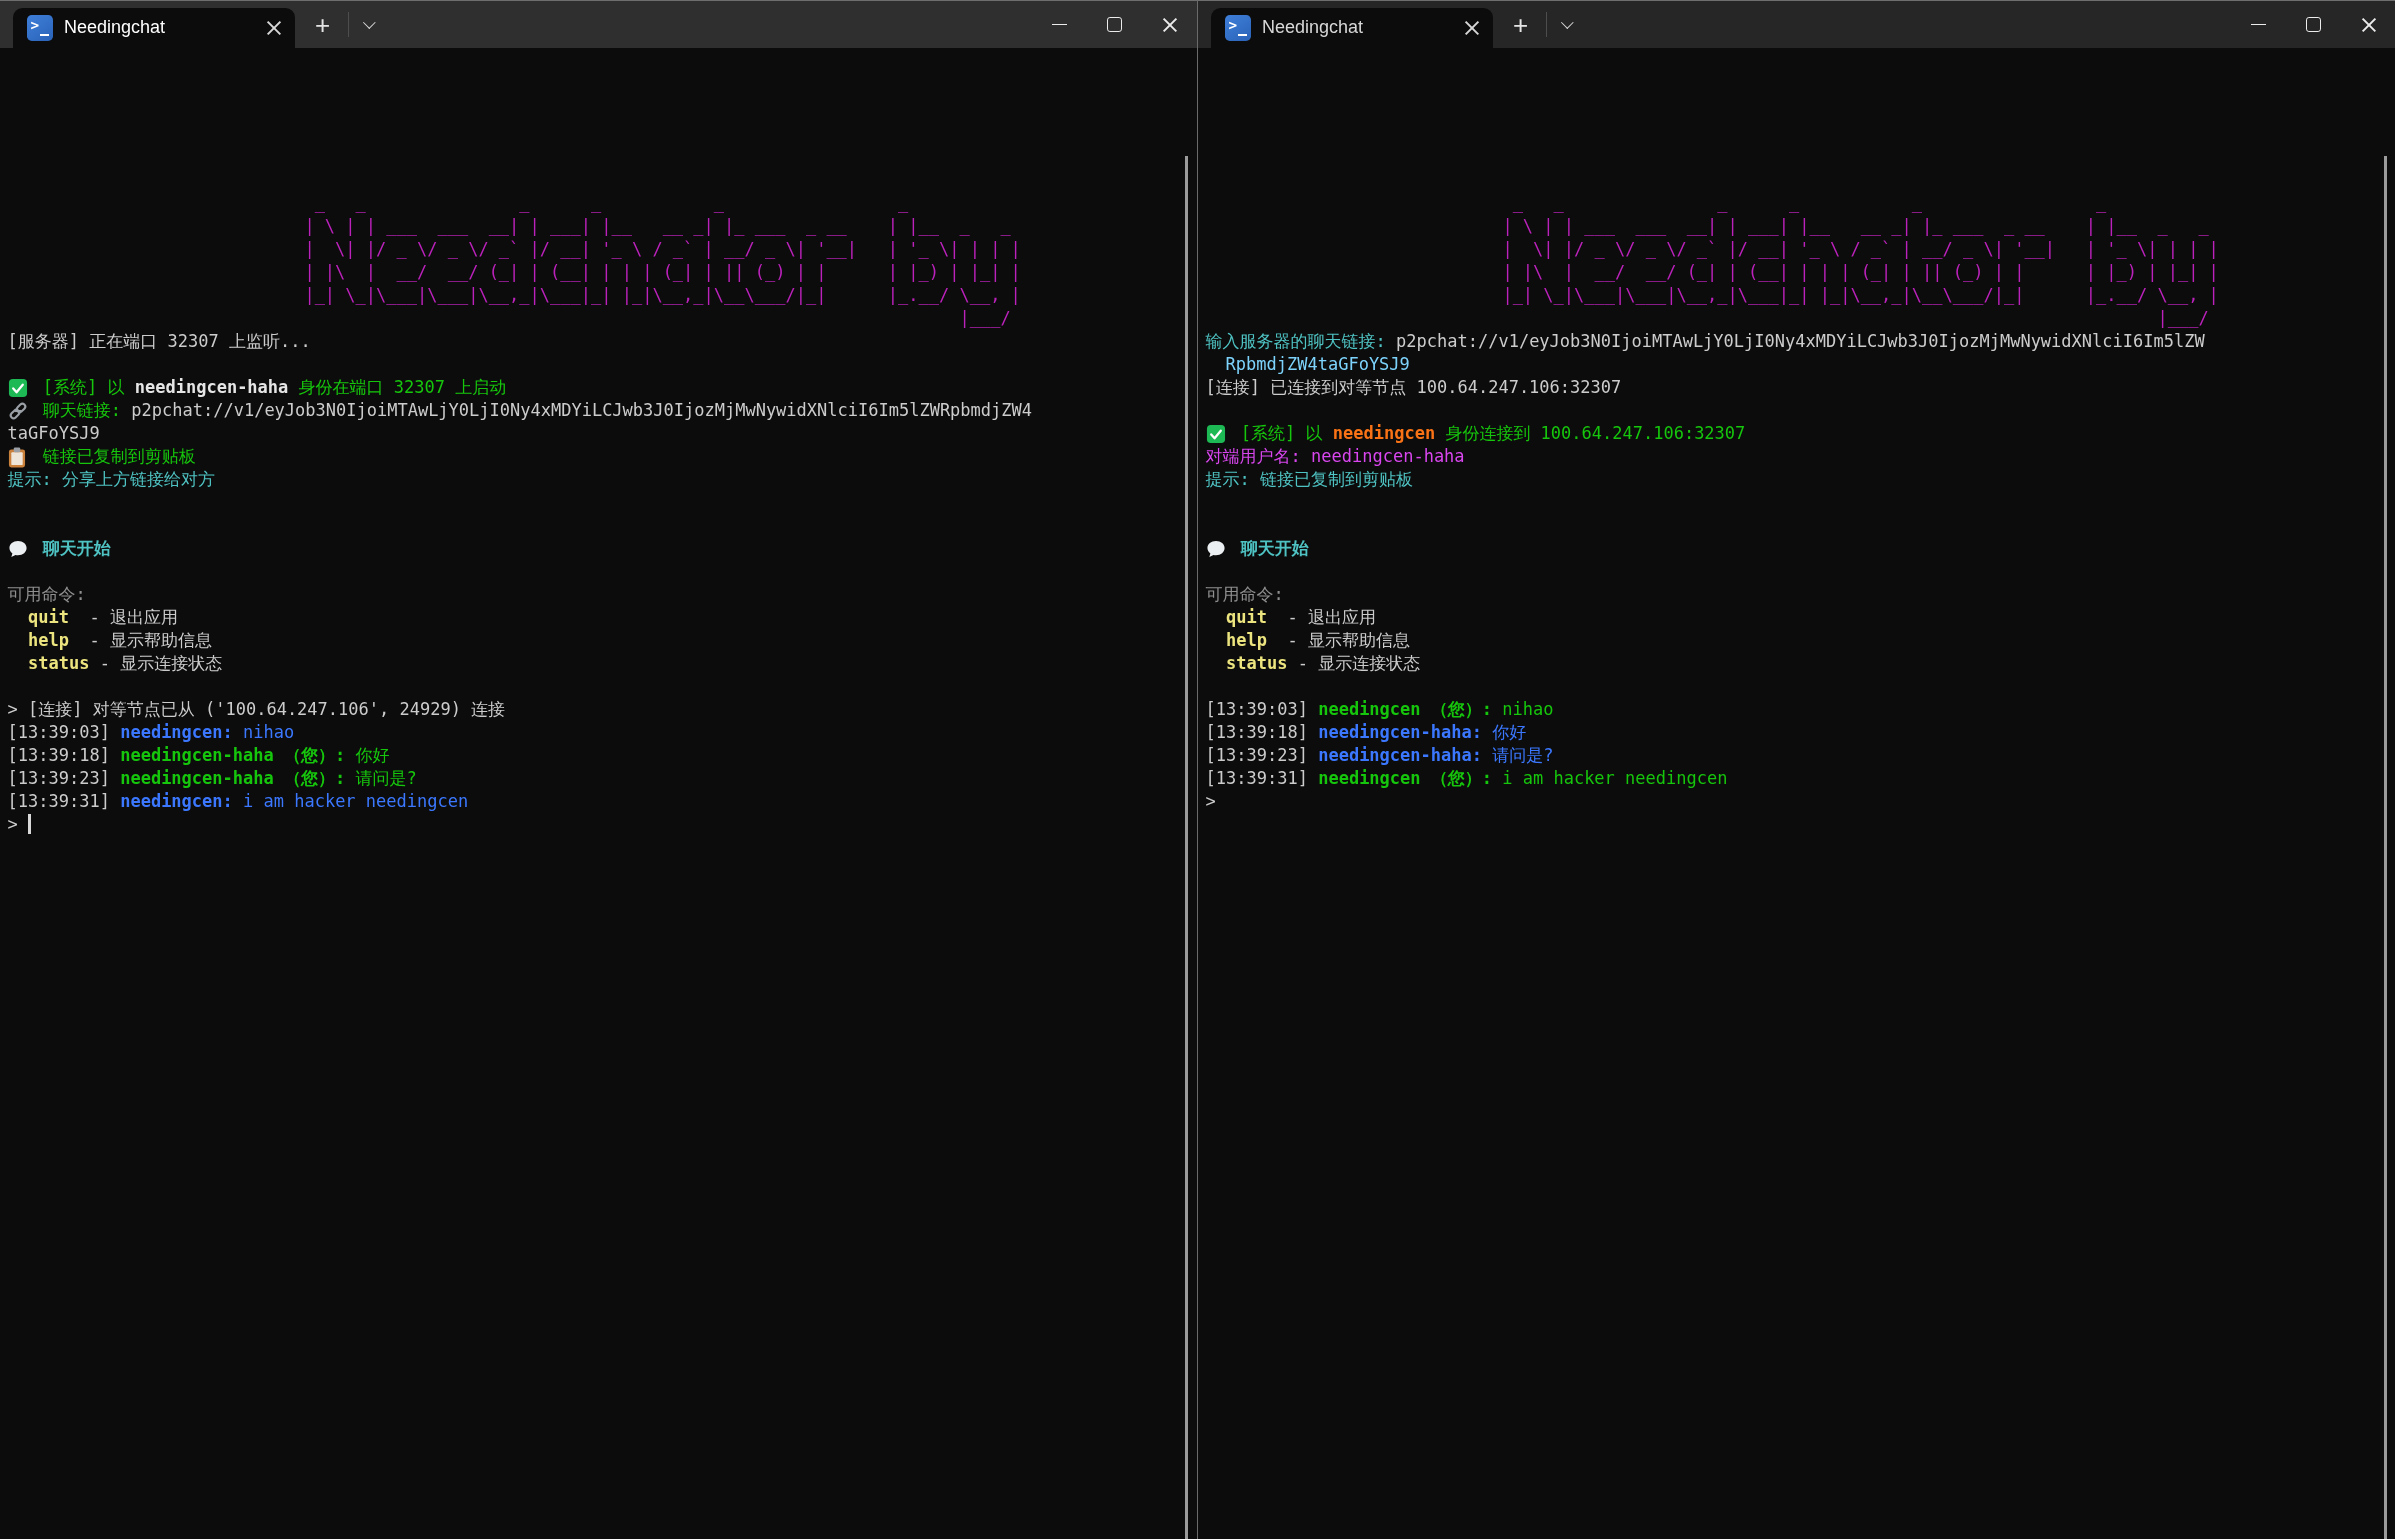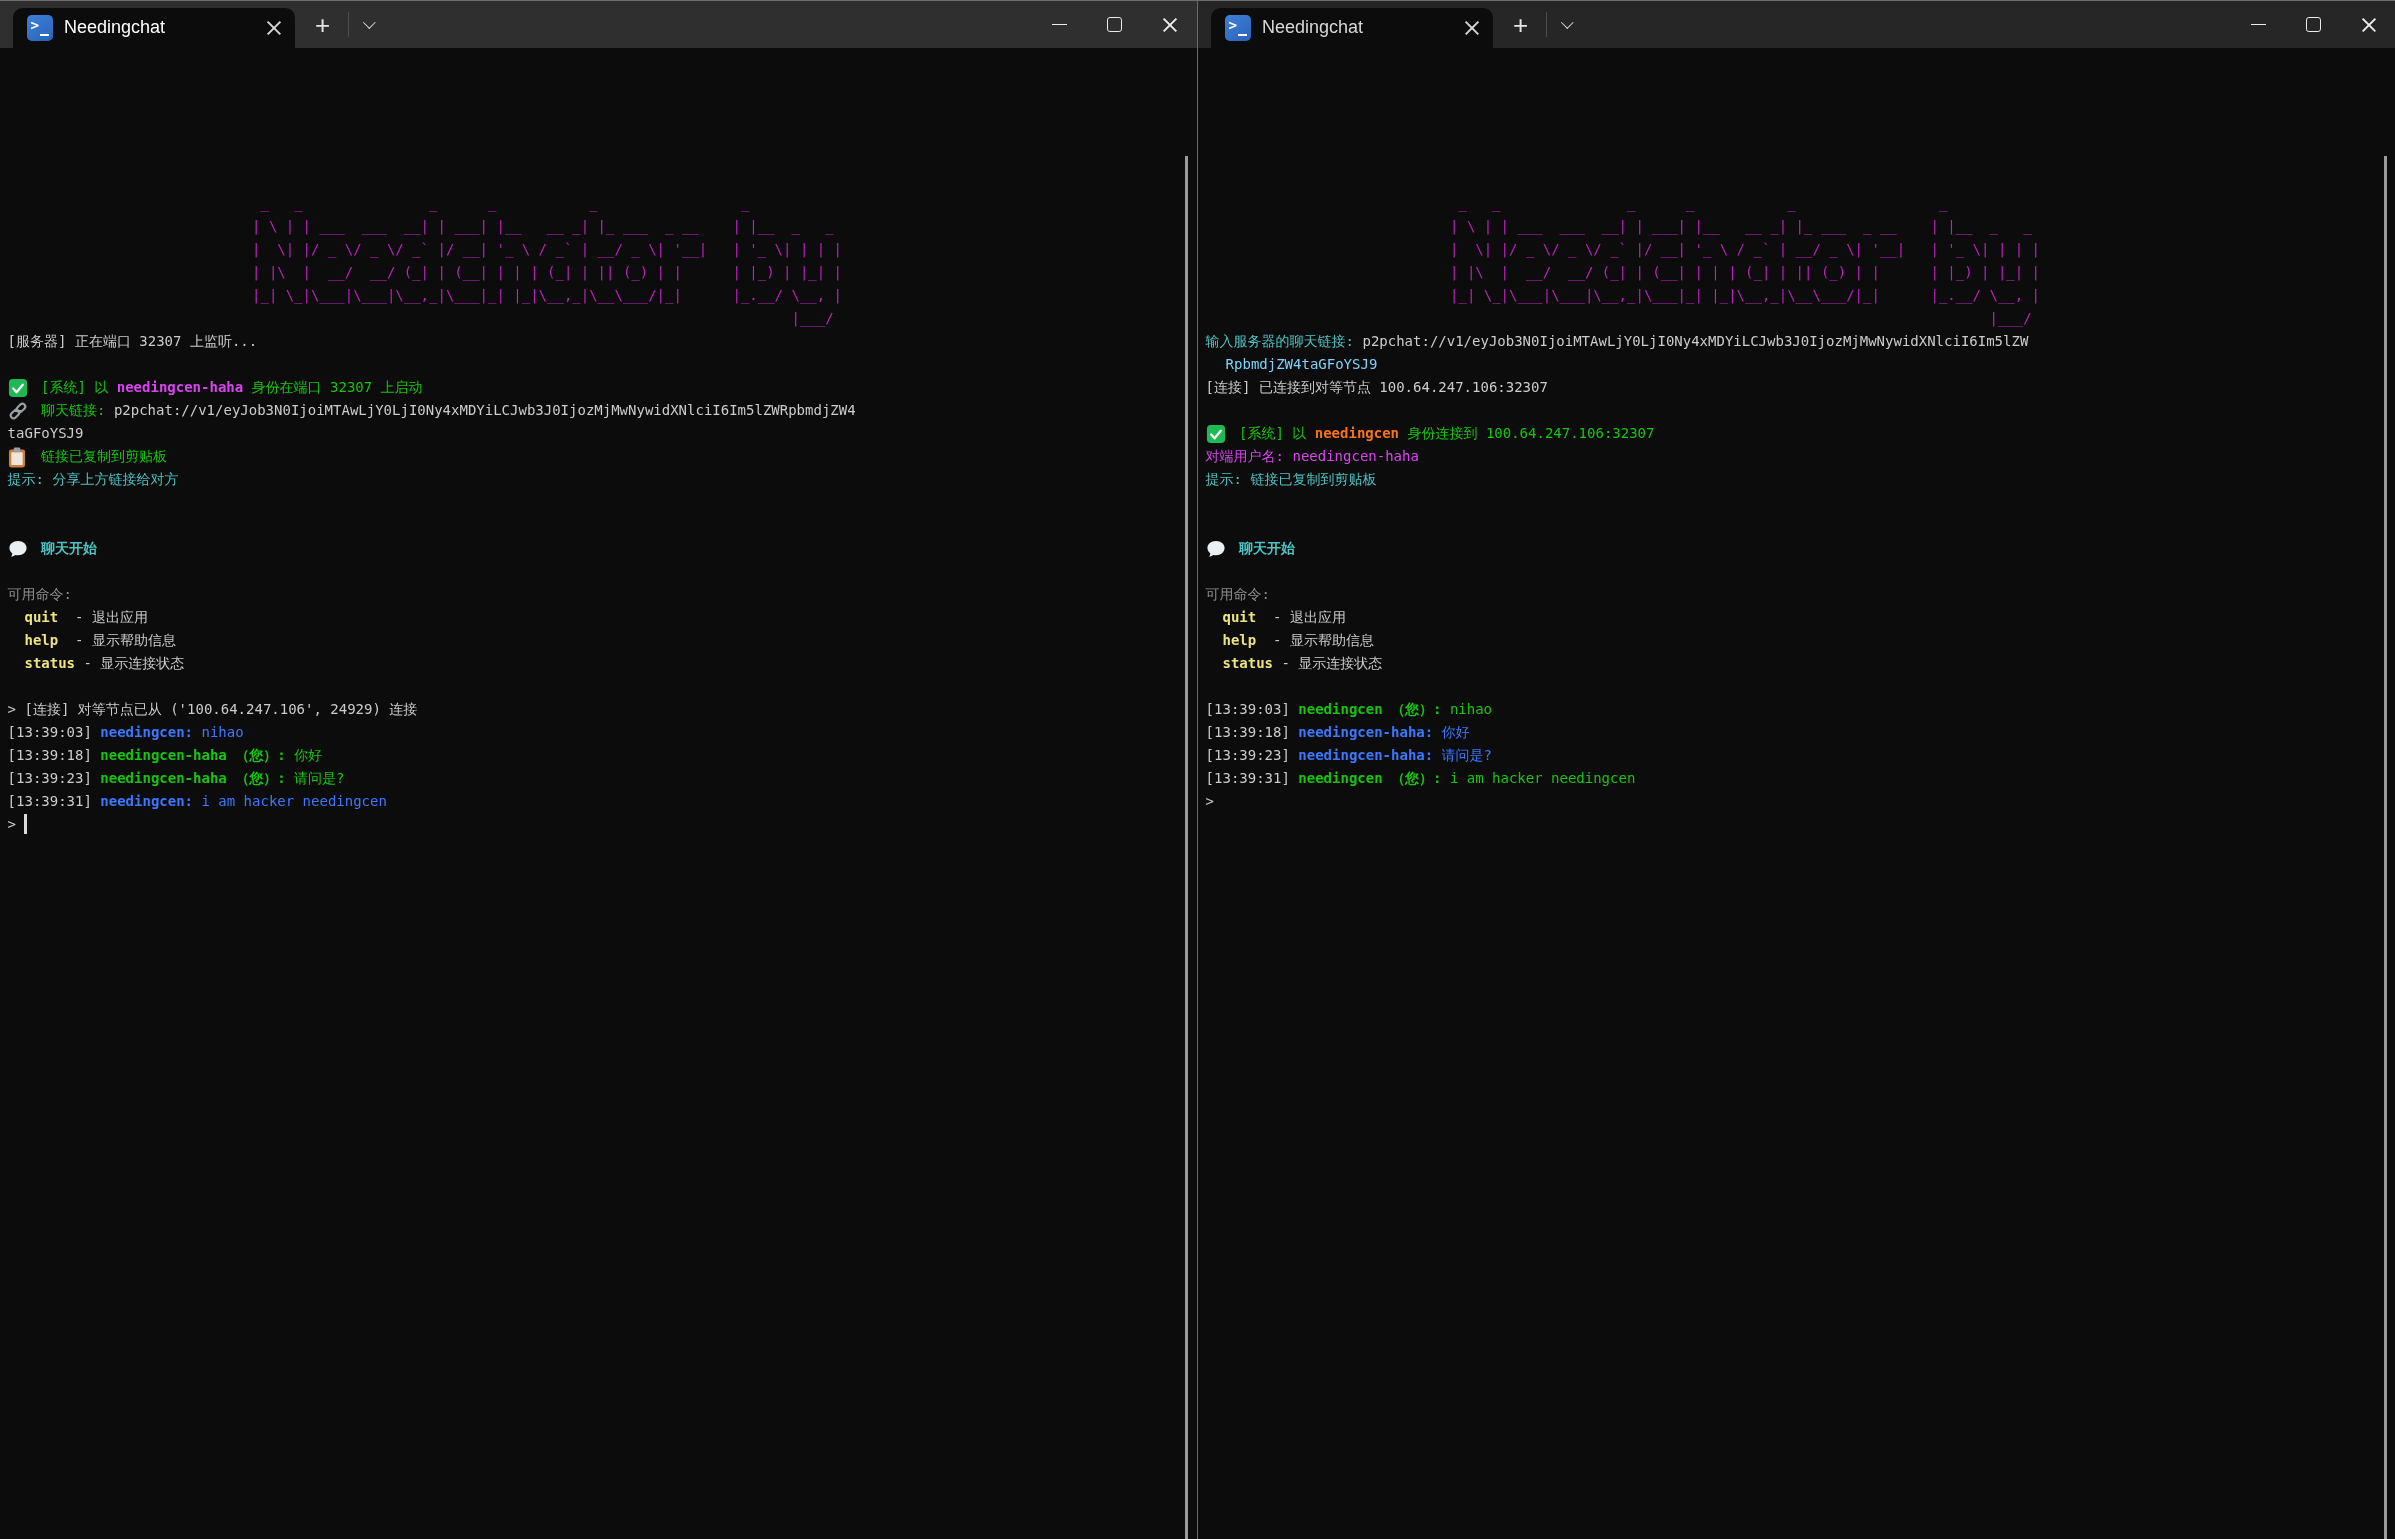--- a/index.html
+++ b/index.html
@@ -42,21 +42,21 @@
   .chev { width:8.6px; height:8.6px; border-right:1.9px solid #d8d8d8; border-bottom:1.9px solid #d8d8d8;
           transform:rotate(45deg); margin-top:-3.8px; }
 
   .wincontrols { margin-left:auto; display:flex; }
   .wc { width:55px; display:flex; align-items:center; justify-content:center; }
   .minbar { width:15px; height:1.9px; background:#ececec; }
   .maxbox { width:14.3px; height:14.3px; border:1.9px solid #ececec; border-radius:2.9px; }
   .wc .xicon i { background:#ececec; }
 
   
-  .term { flex:1; position:relative; padding:5.7px 0 0 7.6px; font-size:14px; overflow:hidden; }
+  .term { flex:1; position:relative; padding:5.7px 0 0 7.6px; font-size:17px; overflow:hidden; }
   .line { height:23px; line-height:23px; white-space:pre; }
   .line span { vertical-align:top; }
 
   .emoji { display:inline-block; width:25px; height:21px; vertical-align:top; position:relative; top:1.9px; }
   .emoji svg { display:block; }
 
   .cursor { display:inline-block; width:2.9px; height:20px; background:#d9d9d9; vertical-align:top; margin-top:1px; }
 
   .scrollbar { position:absolute; top:108px; bottom:0; right:9.5px; width:2.9px; background:#9b9b9b; }
 </style>
@@ -108,21 +108,21 @@
         <div class="line"><span style="color: rgb(187, 34, 187);">                             | \ | | ___  ___  __| | ___| |__   __ _| |_ ___  _ __    | |__  _   _ </span></div>
         <div class="line"><span style="color: rgb(187, 34, 187);">                             |  \| |/ _ \/ _ \/ _` |/ __| '_ \ / _` | __/ _ \| '__|   | '_ \| | | |</span></div>
         <div class="line"><span style="color: rgb(187, 34, 187);">                             | |\  |  __/  __/ (_| | (__| | | | (_| | || (_) | |      | |_) | |_| |</span></div>
         <div class="line"><span style="color: rgb(187, 34, 187);">                             |_| \_|\___|\___|\__,_|\___|_| |_|\__,_|\__\___/|_|      |_.__/ \__, |</span></div>
         <div class="line"><span style="color: rgb(187, 34, 187);">                                                                                             |___/ </span></div>
         <div class="line"><span style="color: rgb(204, 204, 204);">[服务器] 正在端口 32307 上监听...</span></div>
         <div class="line">&nbsp;</div>
         <div class="line"><span class="emoji"><svg width="20" height="20" viewBox="0 0 21 21">
               <rect x="1" y="1" width="19" height="19" rx="4" fill="#1db954"></rect>
               <path d="M5.5 11l3.5 4 6.5-8" stroke="#fff" stroke-width="2.4" fill="none" stroke-linecap="round" stroke-linejoin="round"></path>
-            </svg></span><span style="color: rgb(22, 198, 12);"> [系统] 以 </span><span style="color: #d946ef; font-weight: bold;">needingcen-haha</span><span style="color: rgb(22, 198, 12); text-align: center;"> 身份在端口 32307 上启动</span></div>
+            </svg></span><span style="color: rgb(22, 198, 12);"> [系统] 以 </span><span style="color: #e5e5e5; font-weight: bold;">needingcen-haha</span><span style="color: rgb(22, 198, 12); text-align: center;"> 身份在端口 32307 上启动</span></div>
         <div class="line"><span class="emoji"><svg width="20" height="20" viewBox="0 0 21 21">
               <g fill="none" stroke="#9aa0a6" stroke-width="2.2" transform="rotate(-45 10.5 10.5)">
                 <rect x="1" y="7.5" width="10" height="6" rx="3"></rect>
                 <rect x="10" y="7.5" width="10" height="6" rx="3"></rect>
               </g>
               <line x1="7" y1="10.5" x2="14" y2="10.5" stroke="#9aa0a6" stroke-width="2.2"></line>
             </svg></span><span style="color: rgb(204, 204, 204);"> </span><span style="color: rgb(22, 198, 12);">聊天链接: </span><span style="color: rgb(204, 204, 204);">p2pchat://v1/eyJob3N0IjoiMTAwLjY0LjI0Ny4xMDYiLCJwb3J0IjozMjMwNywidXNlciI6Im5lZWRpbmdjZW4</span></div>
         <div class="line"><span style="color: rgb(204, 204, 204);">taGFoYSJ9</span></div>
         <div class="line"><span class="emoji"><svg width="18" height="21" viewBox="0 0 19 22">
               <rect x="1" y="2.5" width="17" height="19" rx="2.5" fill="#c9813c"></rect>

